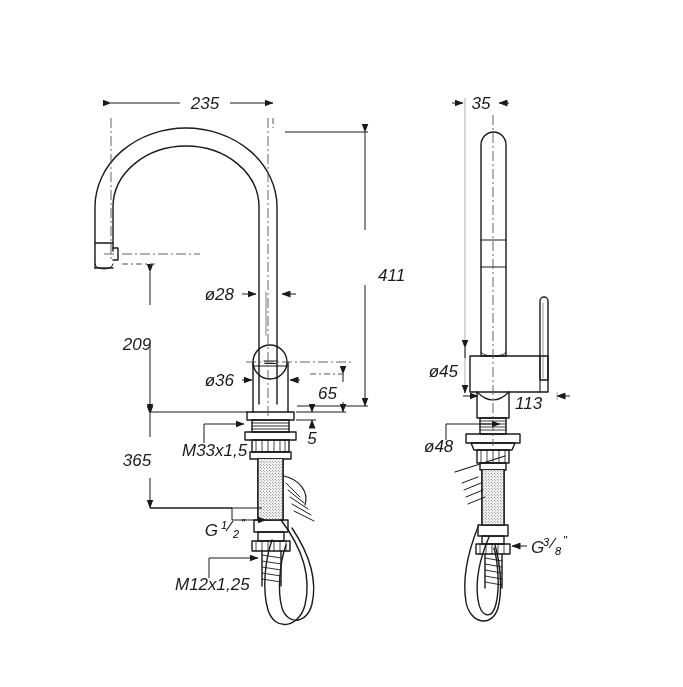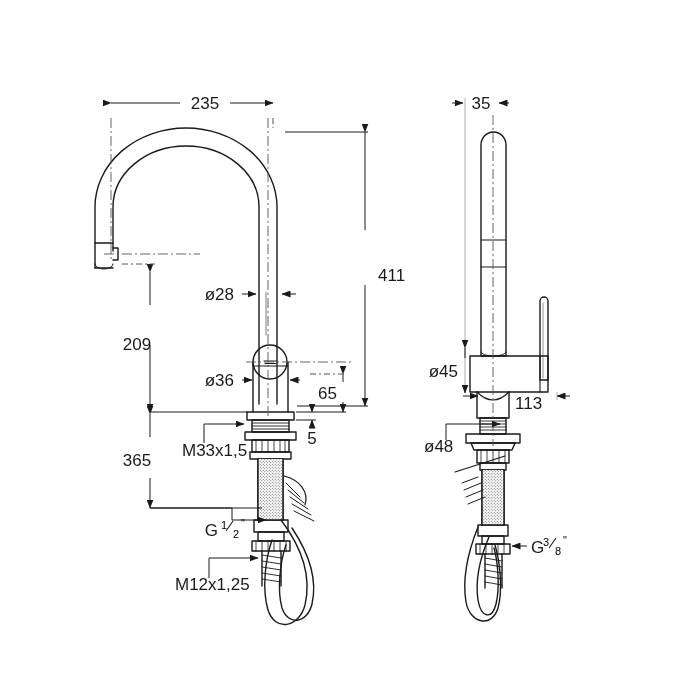--- a/index.html
+++ b/index.html
@@ -9,20 +9,21 @@
   }
   body {
     font-family: "Liberation Sans", sans-serif;
   }
   #drawing-root {
     position: relative;
     width: 683px;
     height: 687px;
     background: #ffffff;
     overflow: hidden;
+    font-style: italic;
   }
   svg#technical-drawing {
     display: block;
     width: 683px;
     height: 687px;
   }
   .dim-text {
     font-family: "Liberation Sans", sans-serif;
     font-size: 17px;
     fill: #1a1a1a;

